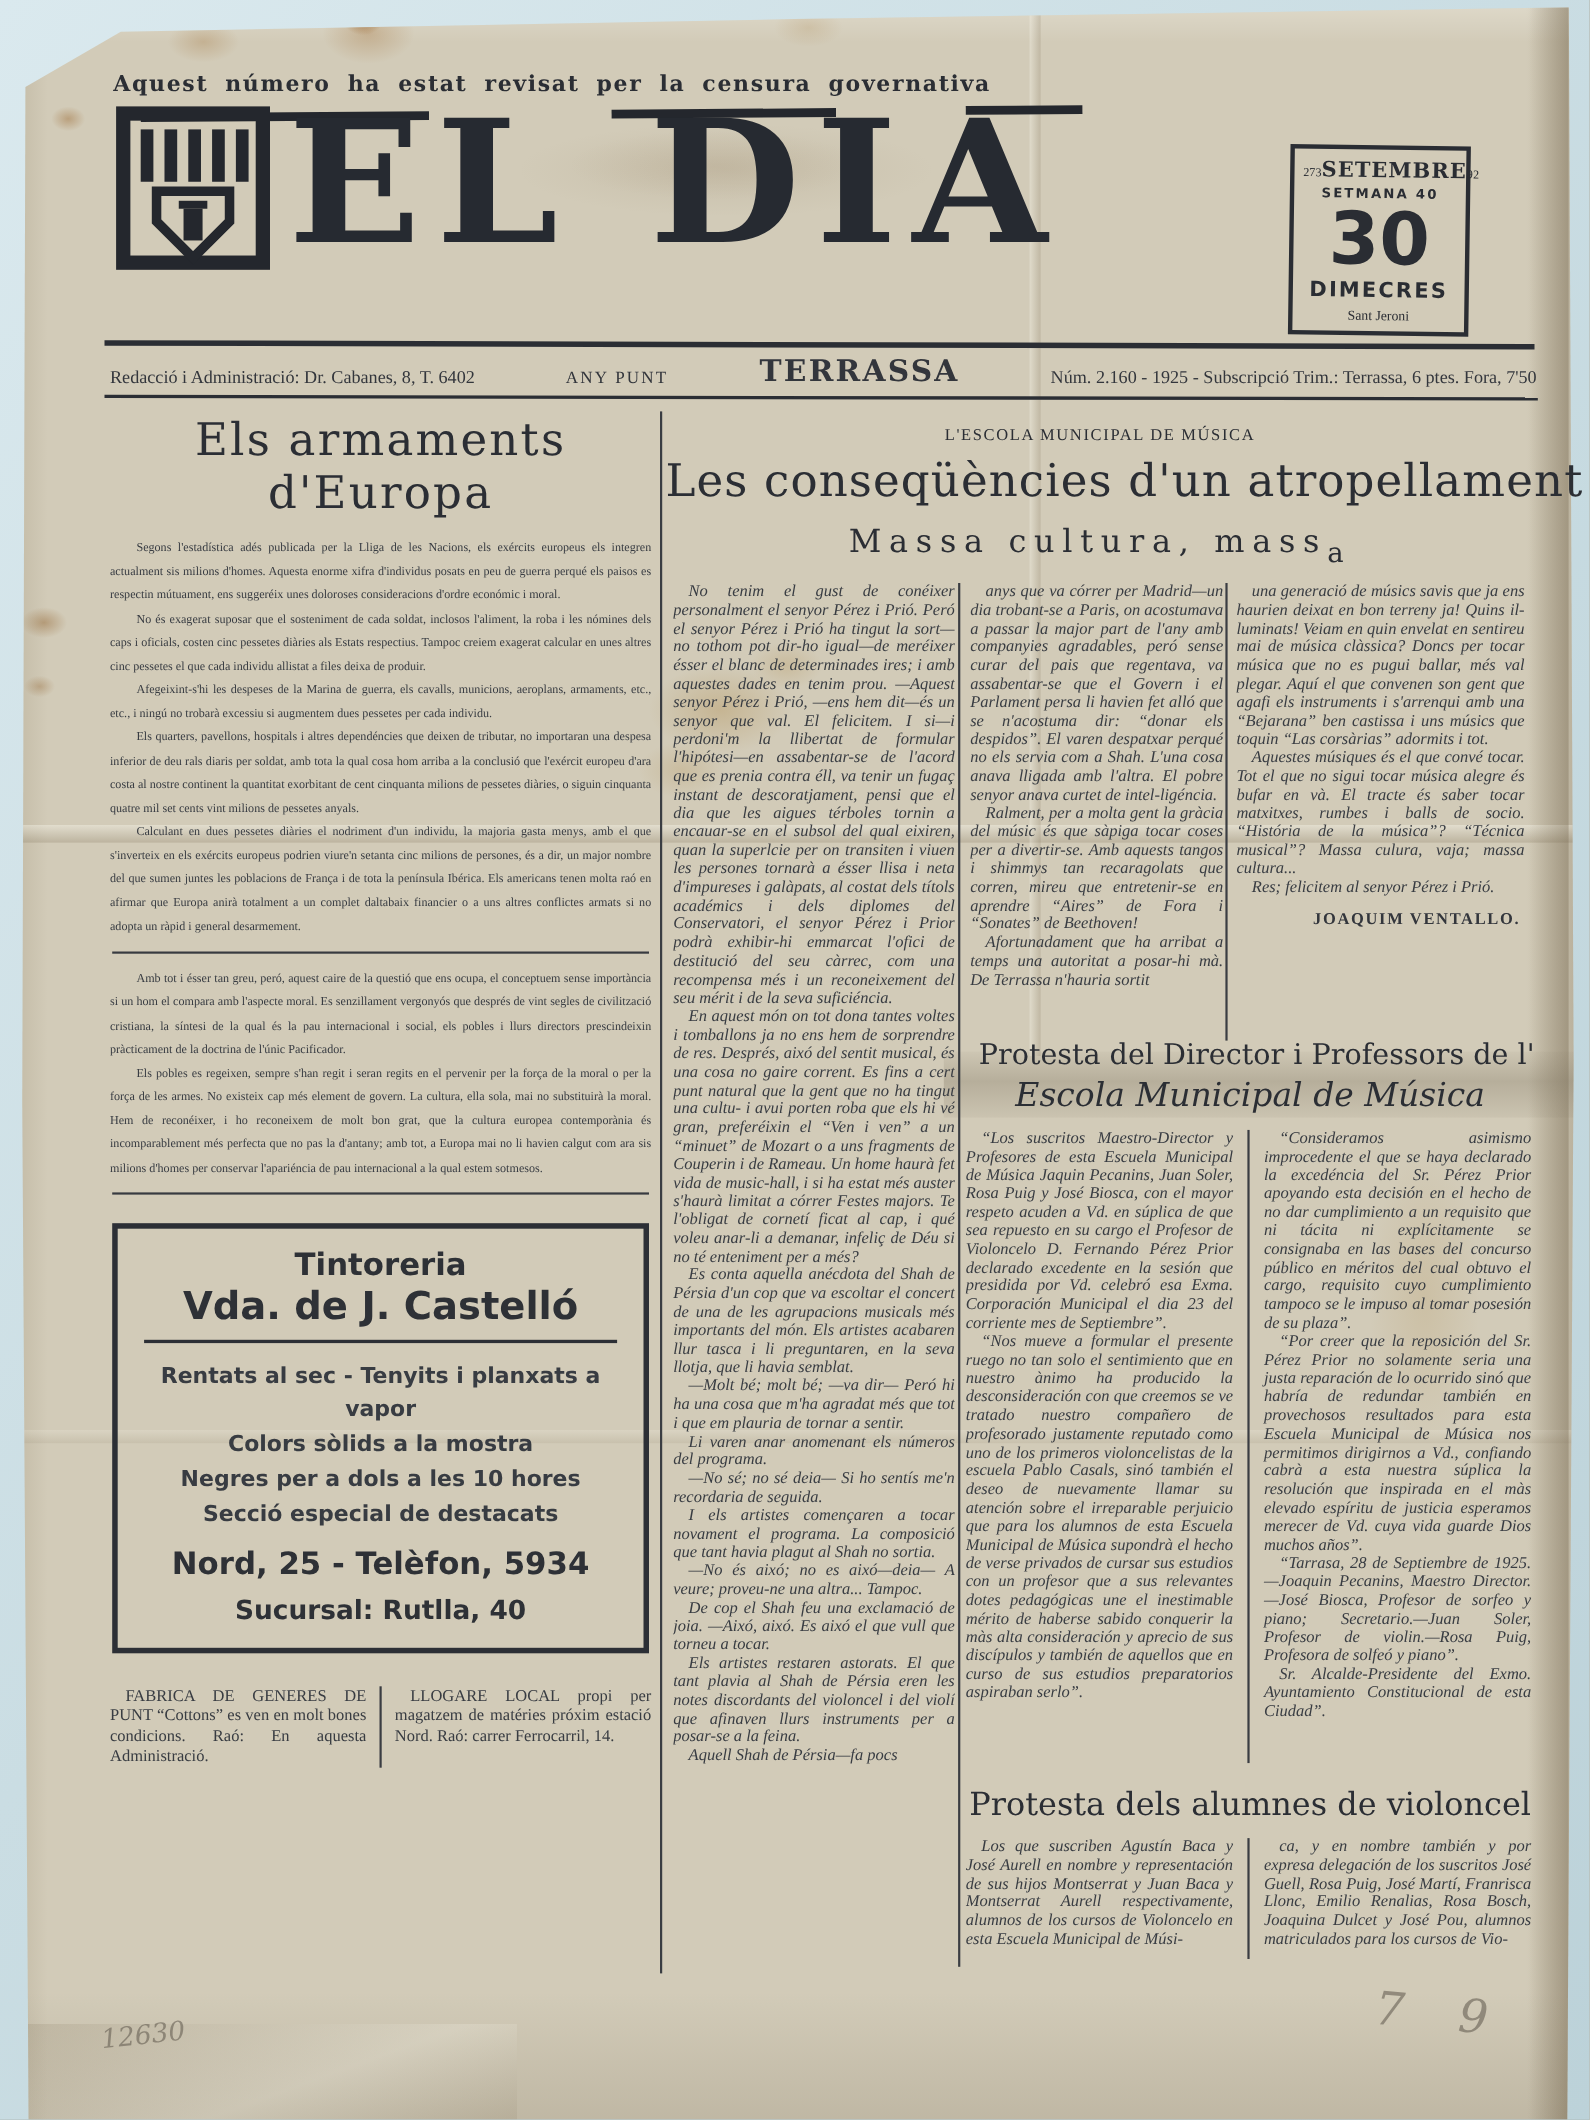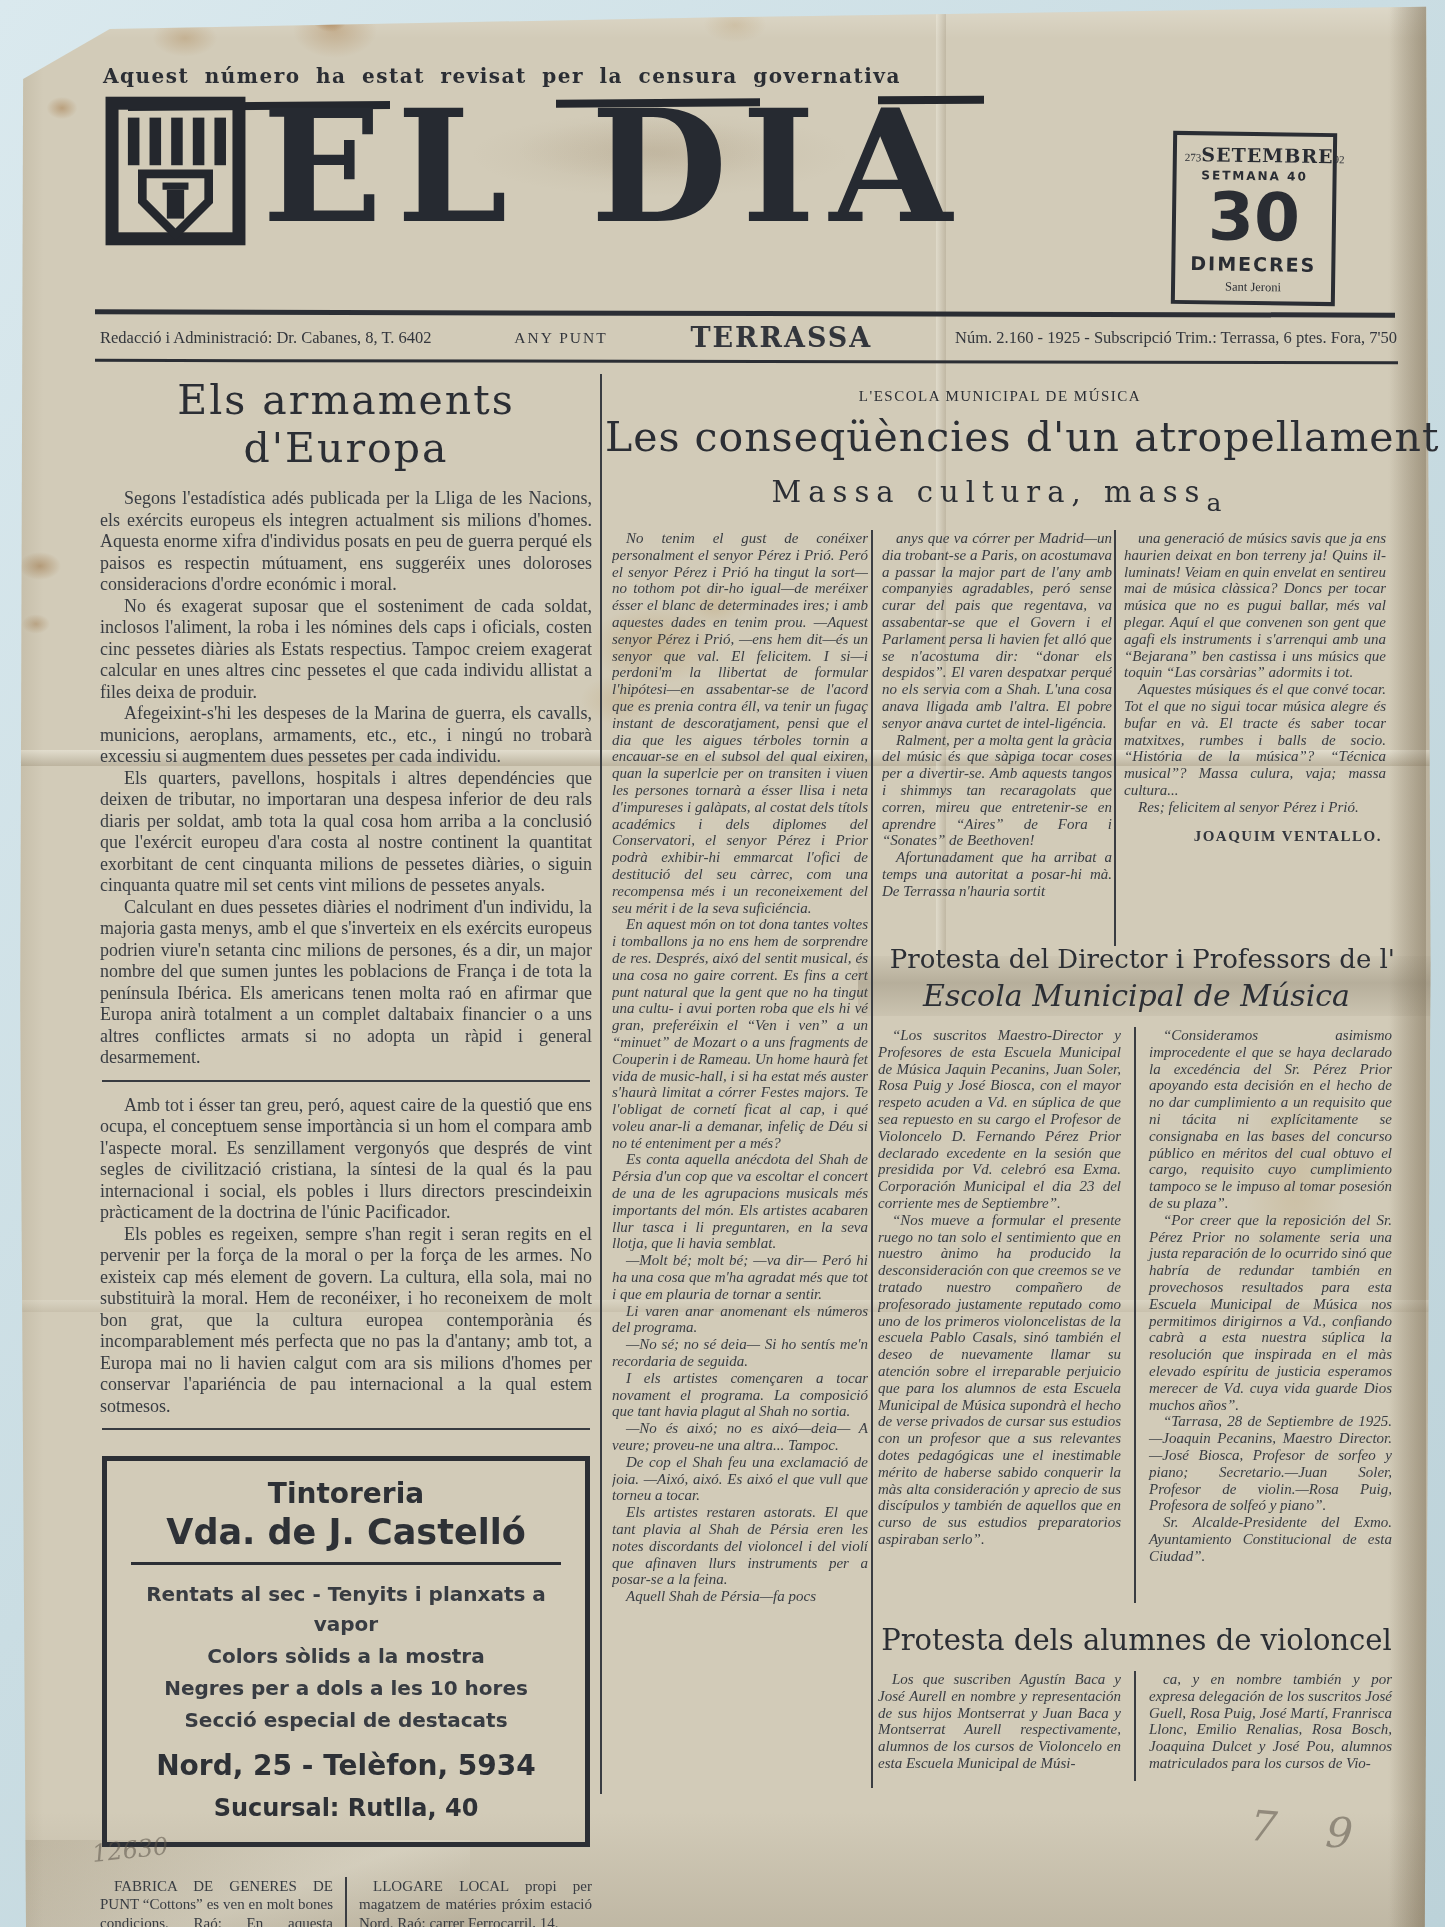--- a/index.html
+++ b/index.html
@@ -60,31 +60,31 @@
     color:#2a2d33; transform:rotate(.8deg); font-family:"DejaVu Sans", sans-serif; }
   .datebox .row1 { display:flex; justify-content:space-between; align-items:baseline; }
   .datebox .tiny { font-size:11px; font-family:"Liberation Serif", serif; }
   .datebox .month { font-size:19px; font-weight:bold; letter-spacing:1px; font-family:"DejaVu Serif", serif; }
   .datebox .week { font-size:12px; font-weight:bold; letter-spacing:2px; margin-top:3px; }
   .datebox .day { font-size:66px; font-weight:bold; line-height:1.0; margin-top:2px; }
   .datebox .weekday { font-size:19px; font-weight:bold; letter-spacing:2px; margin-top:2px; }
   .datebox .saint { font-size:12.5px; margin-top:5px; font-family:"Liberation Serif", serif; }
 
   .rule { background:#2b2e34; }
-  .adminline { display:flex; justify-content:space-between; align-items:center; width:1297px; color:#33363c; }
+  .adminline { display:flex; justify-content:space-between; align-items:flex-end; width:1297px; color:#33363c; }
   .adminline .red { font-size:16.5px; }
   .adminline .year { font-size:15.5px; letter-spacing:2px; }
   .adminline .city { font-family:"DejaVu Serif", serif; font-weight:bold; font-size:27px; letter-spacing:2px; }
   .adminline .sub { font-size:16.5px; }
 
   h1, h2, h3 { margin:0; font-weight:normal; font-family:"DejaVu Serif", serif; color:#2b2e34; }
 
   
   .leftcol h2 { font-size:41px; text-align:center; letter-spacing:2px; margin:2px 0 16px; }
-  .leftcol p { font-size:18px; line-height:21.5px; text-indent:24px; text-align:justify; color:#383c42; }
+  .leftcol p { font-size:11px; line-height:21.5px; text-indent:24px; text-align:justify; color:#383c42; }
   .hrule { height:2px; background:#383b40; margin:11px 2px 13px; }
 
   .adbox { border:5px solid #2c2f35; margin:26px 2px 30px; padding:16px 8px 20px;
            text-align:center; color:#2e3136; font-family:"DejaVu Sans", sans-serif; font-weight:bold; }
   .adbox .k { font-size:28px; }
   .adbox .n { font-size:35px; white-space:nowrap; margin-top:2px; }
   .adbox .r { height:2.5px; background:#2c2f35; width:93%; margin:10px auto 14px; }
   .adbox .lines p { font-size:20px; line-height:1.5; margin:2px 0; text-indent:0; text-align:center; }
   .adbox .phone { font-size:28px; white-space:nowrap; margin-top:14px; }
   .adbox .branch { font-size:24px; margin-top:12px; }

